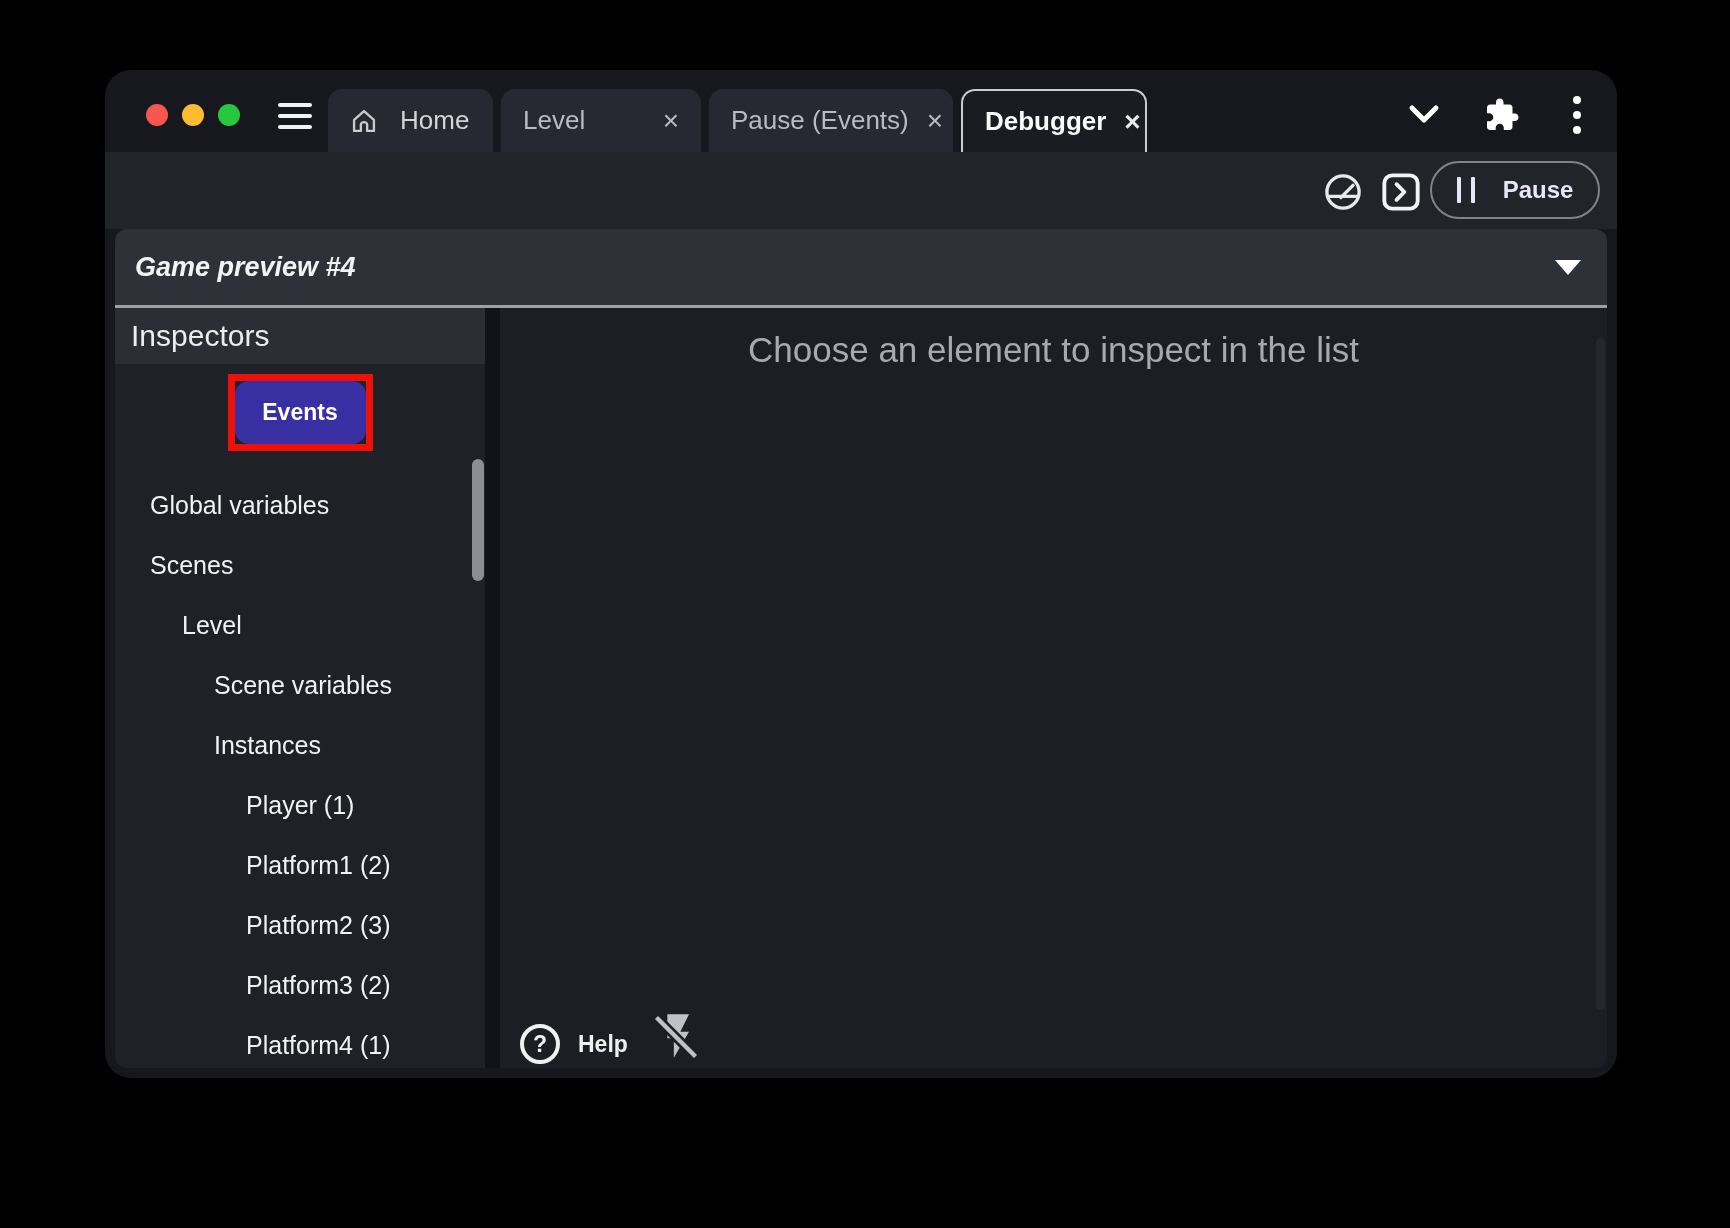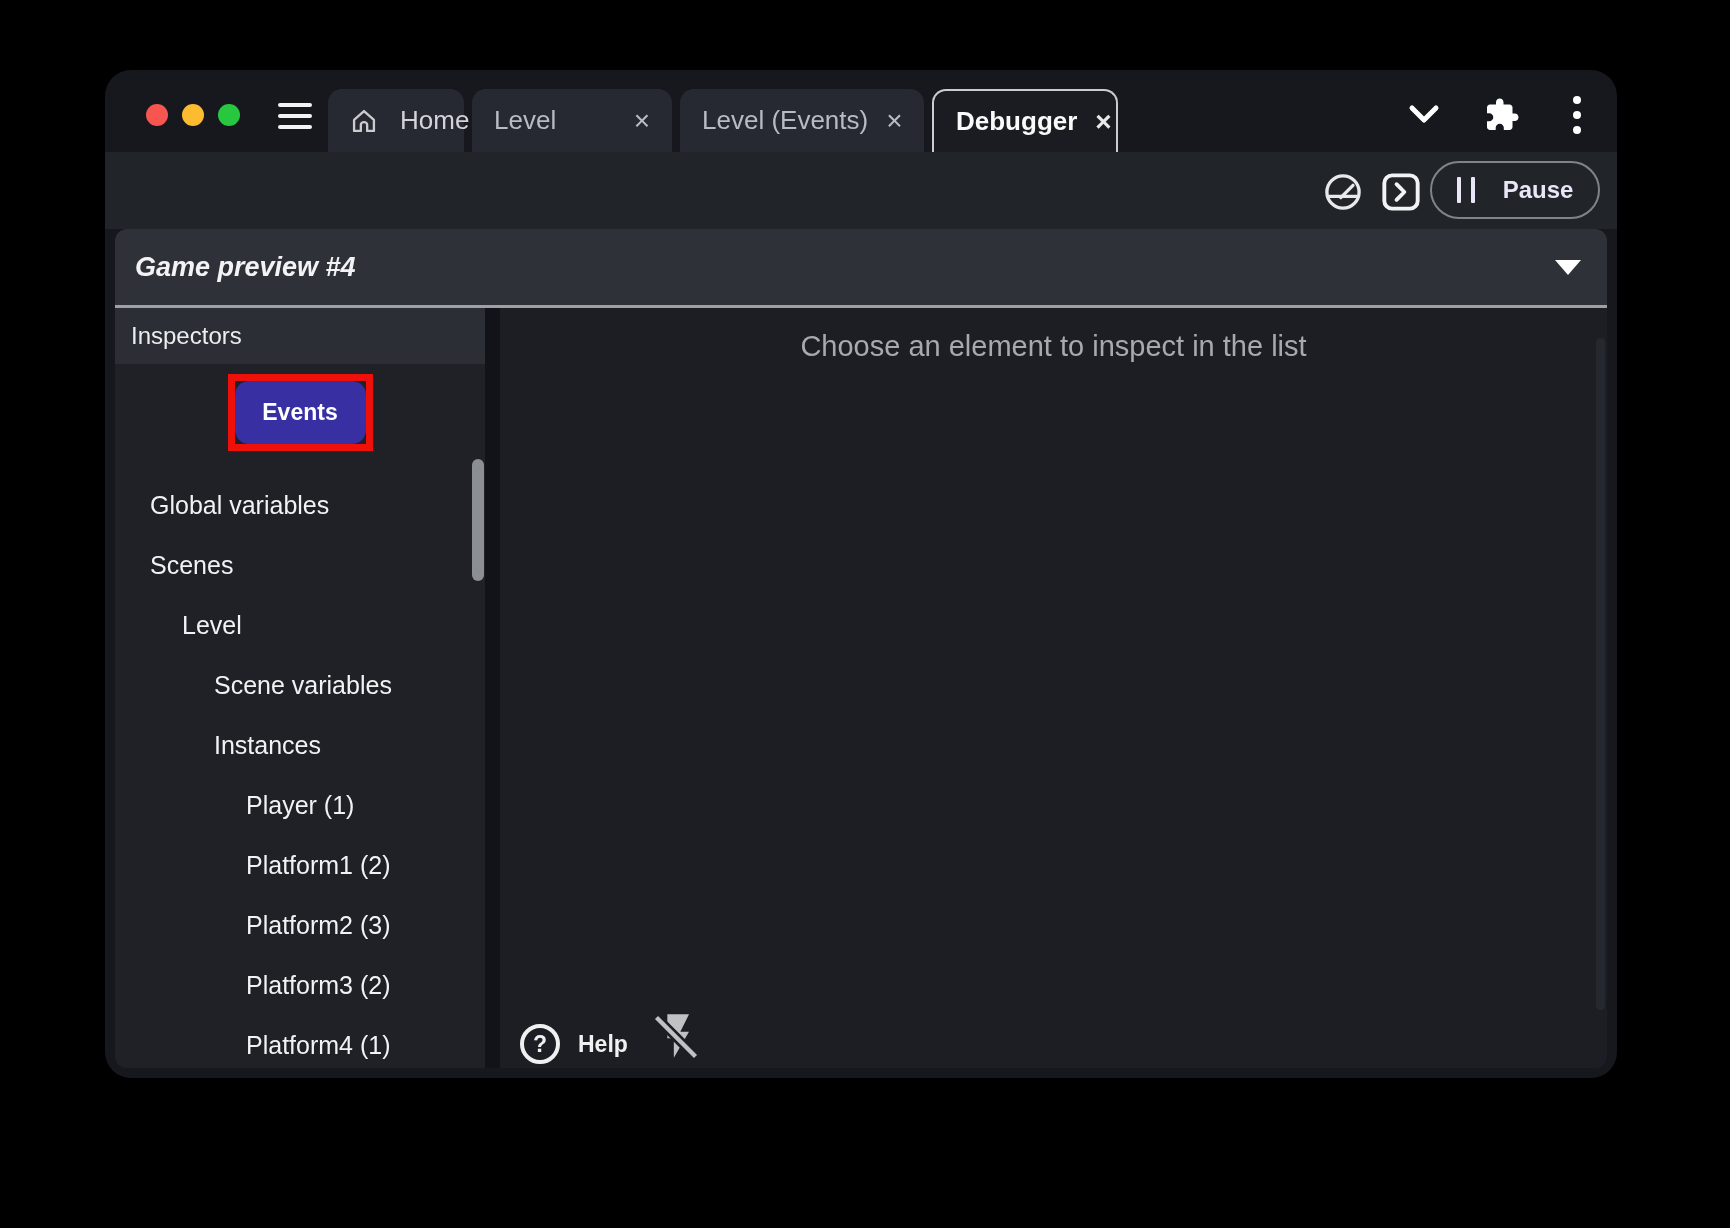--- a/index.html
+++ b/index.html
@@ -58,35 +58,35 @@
   .preview-row{
     flex:0 0 79px;background:#2e3138;border-bottom:3px solid #9da0a5;
     display:flex;align-items:center;justify-content:space-between;
     padding:0 26px 0 20px;box-sizing:border-box;cursor:pointer;
   }
   .preview-row .label{font-size:27px;font-weight:700;color:#f3f3f5;font-style:italic;}
   .dropdown-arrow{width:0;height:0;border-left:13px solid transparent;border-right:13px solid transparent;border-top:15px solid #fff;}
   .panels{flex:1;display:flex;min-height:0;}
   
   .sidebar{width:370px;flex:0 0 370px;background:#1f2127;position:relative;display:flex;flex-direction:column;overflow:hidden;}
-  .sidebar-header{flex:0 0 56px;background:#2b2e35;display:flex;align-items:center;padding-left:16px;font-size:24px;color:#ecedee;}
+  .sidebar-header{flex:0 0 56px;background:#2b2e35;display:flex;align-items:center;padding-left:16px;font-size:30px;color:#ecedee;}
   .refresh-wrap{display:flex;justify-content:center;margin-top:10px;}
   .refresh-highlight{border:7px solid #ee1009;}
   .refresh-btn{
     display:block;width:131px;height:63px;border:none;border-radius:14px;
     background:#382fa3;color:#ffffff;font-size:23px;font-weight:700;cursor:pointer;
     font-family:"Liberation Sans",sans-serif;
   }
   .sidebar-list{margin-top:24px;display:flex;flex-direction:column;}
   .sidebar-item{height:60px;display:flex;align-items:center;font-size:25px;font-weight:500;color:#f1f2f4;cursor:pointer;white-space:nowrap;}
   .sidebar-scrollbar{position:absolute;right:1px;top:151px;width:12px;height:122px;border-radius:6px;background:#8b8e93;cursor:pointer;}
   .divider{width:15px;flex:0 0 15px;background:#121318;}
   
   .main{flex:1;position:relative;background:#1c1e24;overflow:hidden;}
-  .empty-msg{position:absolute;top:22px;left:0;right:0;text-align:center;font-size:29px;color:#a6a9af;}
+  .empty-msg{position:absolute;top:22px;left:0;right:0;text-align:center;font-size:35px;color:#a6a9af;}
   .main-scrollbar{position:absolute;right:2px;top:30px;width:9px;height:672px;border-radius:5px;background:#26282f;cursor:pointer;}
   .help-row{position:absolute;left:20px;bottom:4px;display:flex;align-items:center;cursor:pointer;}
   .help-circle{width:40px;height:40px;border-radius:50%;border:4px solid #f0f0f1;box-sizing:border-box;display:flex;align-items:center;justify-content:center;color:#f0f0f1;font-size:23px;font-weight:700;}
   .help-label{margin-left:18px;font-size:23px;font-weight:700;color:#f0f0f1;}
   .flash-off{position:absolute;left:150px;bottom:6px;width:52px;height:52px;cursor:pointer;}
 </style>
 </head>
 <body>
 
 <div class="window">
@@ -96,34 +96,34 @@
         <div class="light" style="background: rgb(246, 86, 79);"></div>
         <div class="light" style="background: rgb(253, 188, 47);"></div>
         <div class="light" style="background: rgb(39, 200, 63);"></div>
       </div>
     <div class="hamburger">
         <span></span>
         <span></span>
         <span></span>
       </div>
     <div class="tabs" id="tabs">
-        <div class="tab home" style="width: 136px;">
+        <div class="tab home" style="width: 165px;">
           <span>
             <svg width="28" height="28" viewBox="0 0 24 24" style="display:block">
               <path d="M12 3.5 3.5 11v9.5h5.8v-5.3c0-1.2 1.2-2.2 2.7-2.2s2.7 1 2.7 2.2v5.3h5.8V11z" fill="none" stroke="#c9cbce" stroke-width="2" stroke-linejoin="round"></path>
             </svg>
           </span>
           <span class="tab-label">Home</span>
         </div>
         <div class="tab" style="width: 200px;">
           <span class="tab-label">Level</span>
           <span class="close">×</span>
         </div>
         <div class="tab" style="width: 244px;">
-          <span class="tab-label">Level (Events)</span>
+          <span class="tab-label">Pause (Events)</span>
           <span class="close">×</span>
         </div>
         <div class="tab active" style="width: 186px; text-align: right;">
           <span class="tab-label">Debugger</span>
           <span class="close">×</span>
         </div>
       </div>
 
     <div class="icon-btn chevron-top">
       <svg width="40" height="28" viewBox="0 0 40 28">

